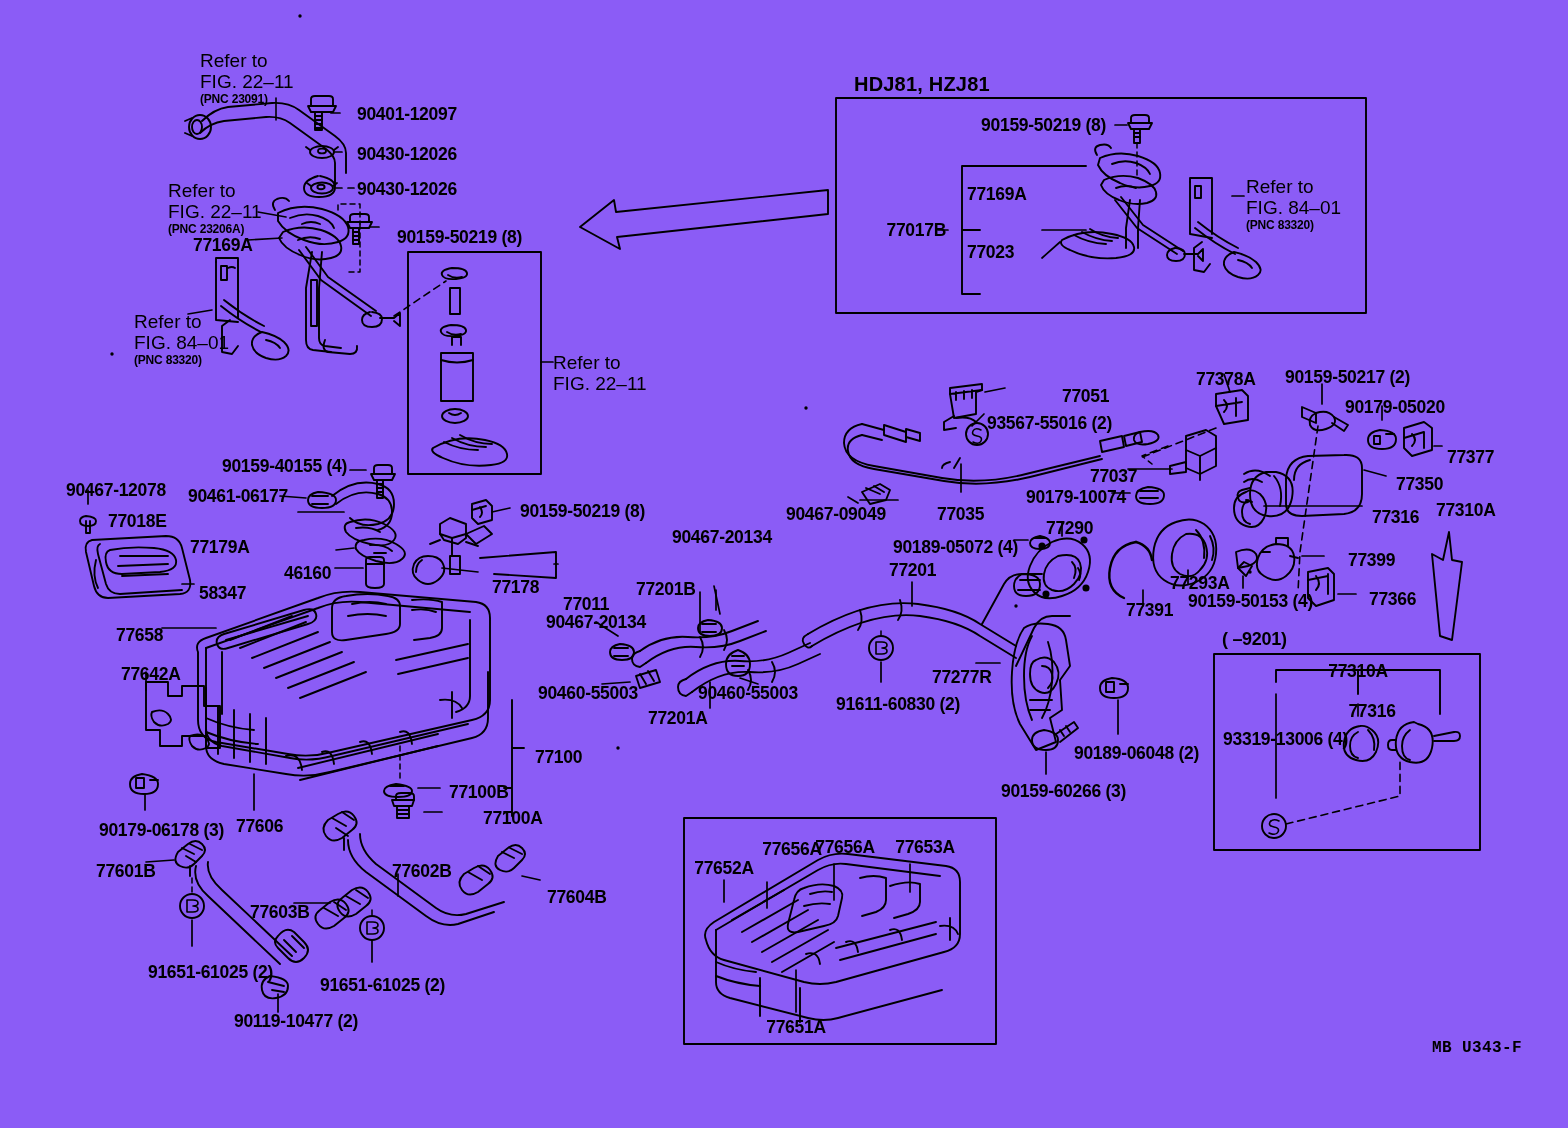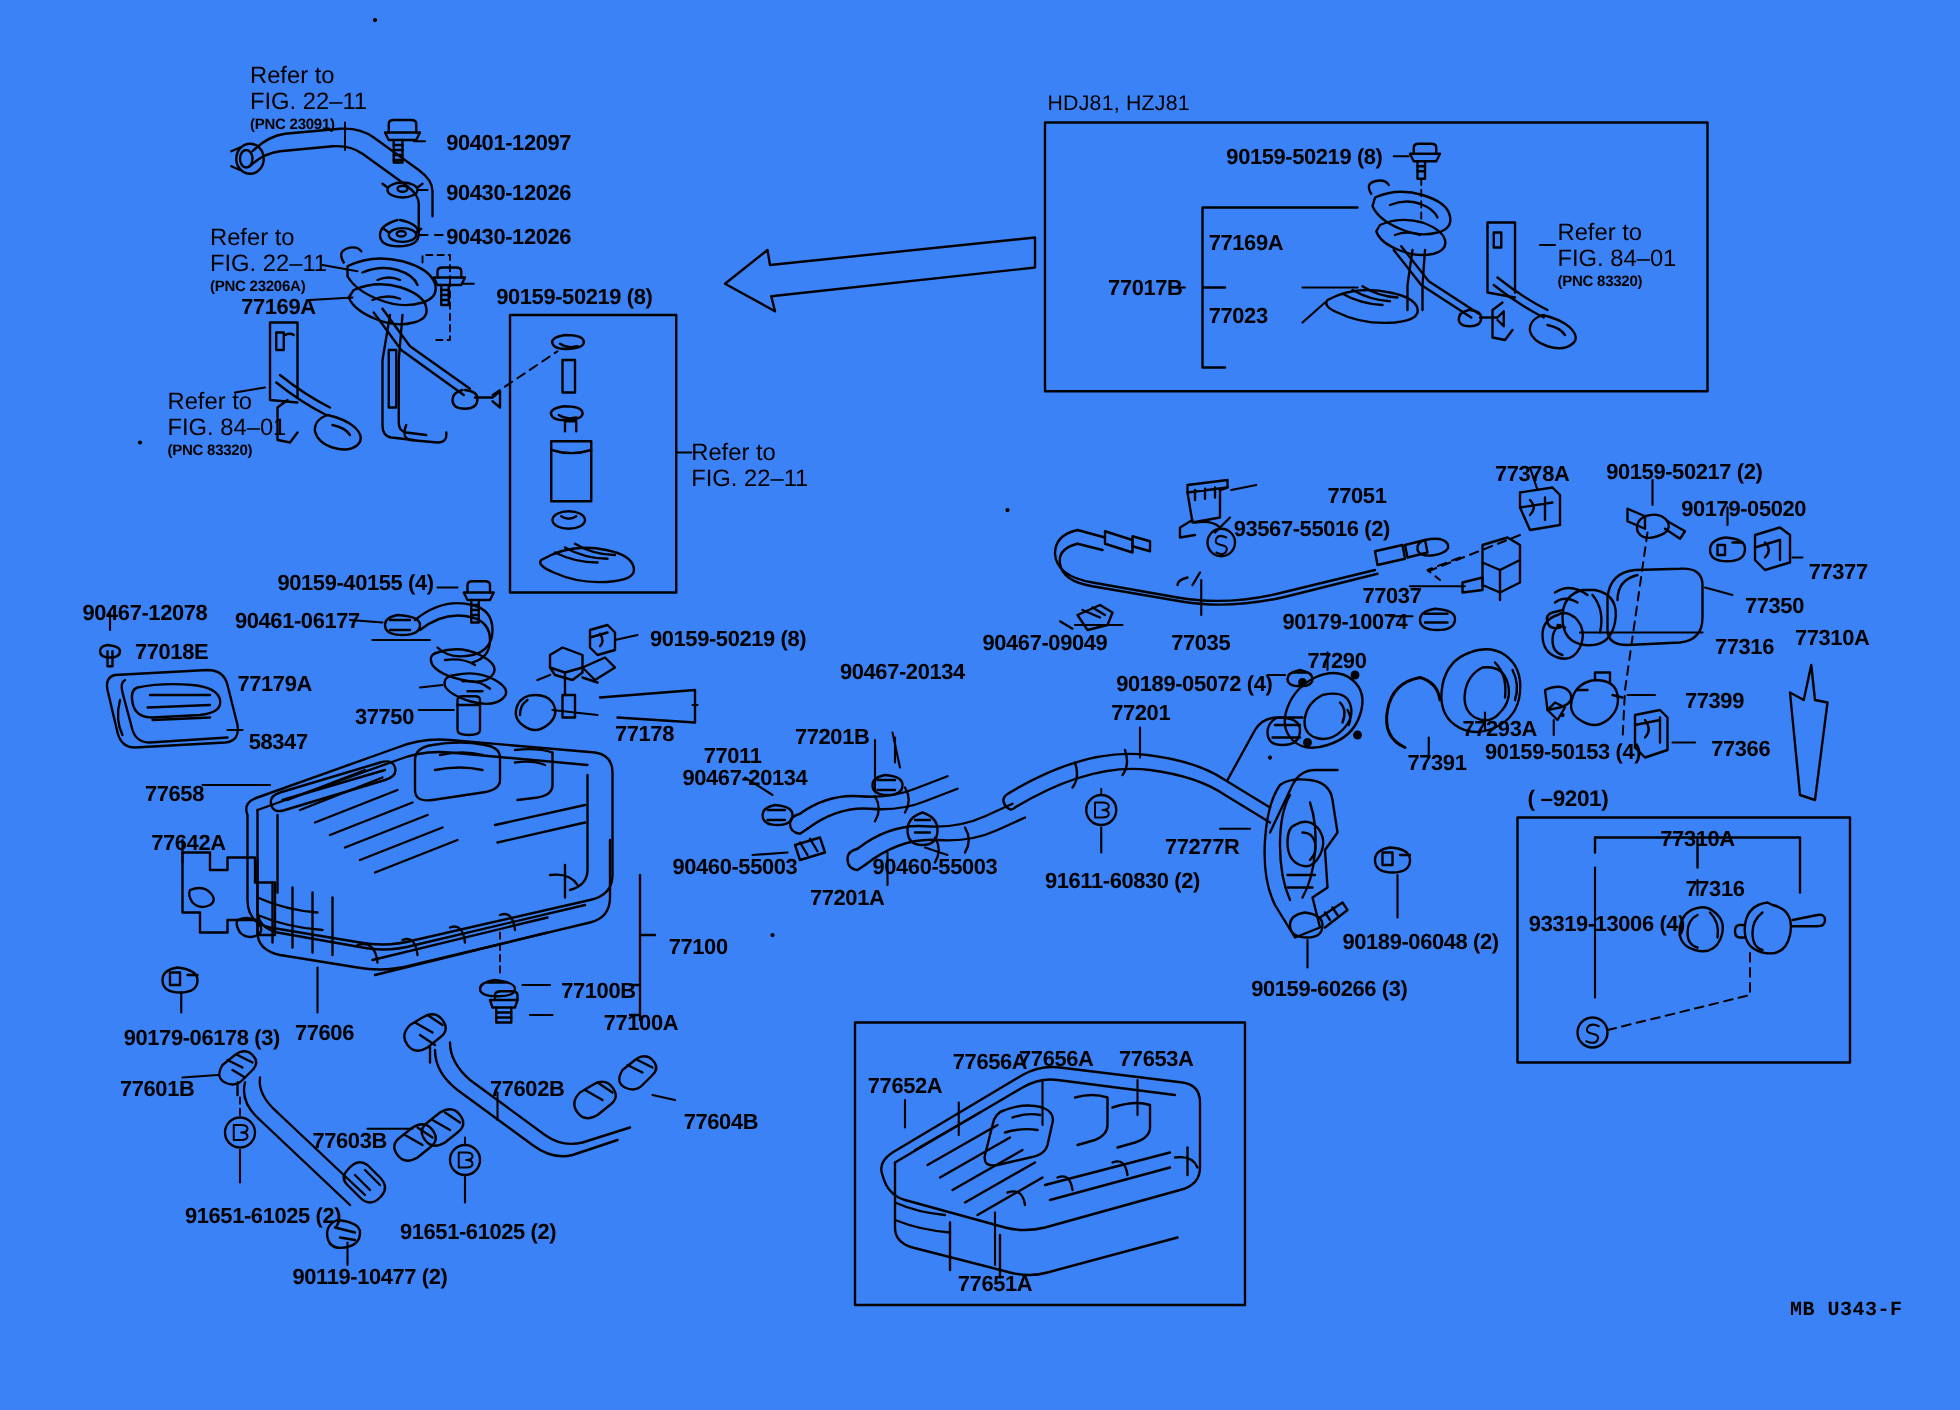--- a/index.html
+++ b/index.html
@@ -5,21 +5,21 @@
 <style>
   html,body{margin:0;padding:0;background:#fff;}
   body{
     font-family:"Liberation Sans","DejaVu Sans",sans-serif;
     color:#000;
   }
   #sheet{
     position:relative;
     width:1568px;
     height:1128px;
-    background:#3b82f6;
+    background:#8b5cf6;
     overflow:hidden;
   }
   #art{
     position:absolute;
     left:0; top:0;
     width:1568px;
     height:1128px;
   }
   
   .lbl{
@@ -37,21 +37,21 @@
     font-size:19px;
     letter-spacing:0px;
     line-height:1.12;
   }
   .lbl.pnc{
     font-weight:700;
     font-size:12px;
     letter-spacing:-0.2px;
   }
   .lbl.grp{font-size:18px;}
-  .lbl.hdr{font-size:17px;font-weight:400;letter-spacing:0.2px;}
+  .lbl.hdr{font-size:20px;font-weight:700;letter-spacing:0.2px;margin-left:16px;}
   .lbl.wm{
     font-size:16px;font-weight:700;letter-spacing:0.4px;font-family:Liberation Mono, monospace;
   }
   .lbl.r{transform:translateX(-100%);}
   .lbl.c{transform:translateX(-50%);}
   .multi{line-height:1.14;}
 </style>
 </head>
 <body>
 
@@ -612,21 +612,21 @@
       <div class="lbl" style="left: 188px; top: 487px;">
         <div>90461-06177</div>
       </div>
       <div class="lbl" style="left: 108px; top: 512px;">
         <div>77018E</div>
       </div>
       <div class="lbl" style="left: 190px; top: 538px;">
         <div>77179A</div>
       </div>
       <div class="lbl" style="left: 284px; top: 564px;">
-        <div>37750</div>
+        <div>46160</div>
       </div>
       <div class="lbl" style="left: 199px; top: 584px;">
         <div>58347</div>
       </div>
       <div class="lbl" style="left: 116px; top: 626px;">
         <div>77658</div>
       </div>
       <div class="lbl" style="left: 121px; top: 665px; text-align: center;">
         <div>77642A</div>
       </div>

